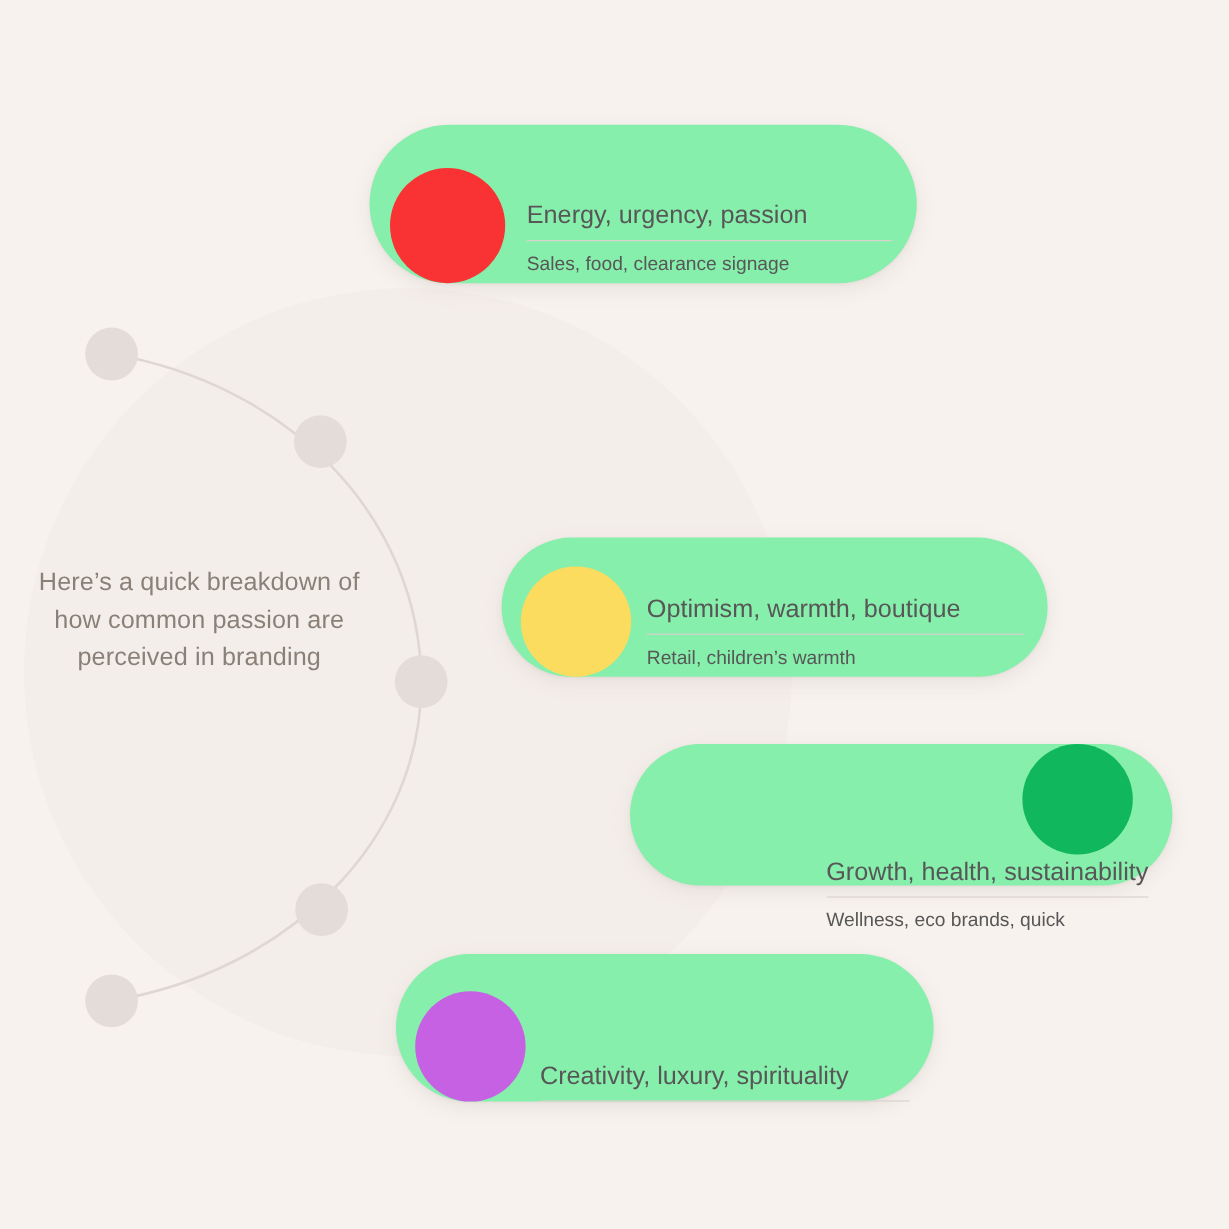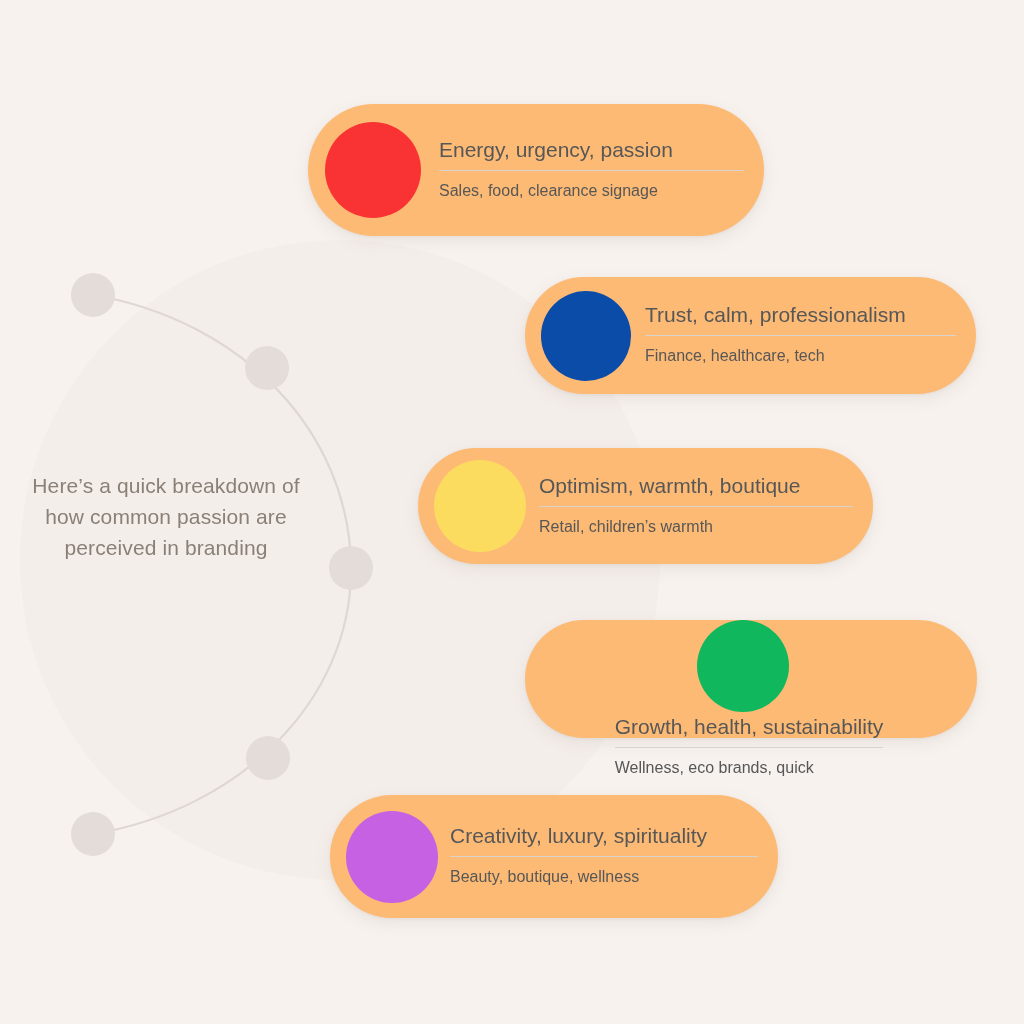--- a/index.html
+++ b/index.html
@@ -57,22 +57,22 @@
     font-size: 21px;
     line-height: 31px;
     color: #8a8078;
     letter-spacing: .1px;
   }
 
   
   .card {
     position: absolute;
     display: flex;
-    align-items: center;
-    background: #fdba74;
+    align-items: flex-end;
+    background: #86efac;
     border-radius: 999px;
     box-shadow:
       0 5px 16px rgba(150, 130, 120, .13),
       0 1px 3px rgba(150, 130, 120, .10);
     box-sizing: border-box;
   }
   .swatch {
     flex: 0 0 auto;
     border-radius: 50%;
   }
@@ -133,27 +133,20 @@
   <div class="caption" style="color: rgb(138, 128, 120);">Here’s a quick breakdown of how common passion are perceived in branding</div>
 
   <div class="card" id="card-red">
     <div class="swatch" style="background: rgb(249, 51, 51);"></div>
     <div class="card-text">
       <div class="line-primary">Energy, urgency, passion</div>
       <div class="line-secondary wrap">Sales, food, clearance signage</div>
     </div>
   </div>
 
-  <div class="card" id="card-blue">
-    <div class="swatch" style="background: rgb(11, 76, 169);"></div>
-    <div class="card-text">
-      <div class="line-primary">Trust, calm, professionalism</div>
-      <div class="line-secondary nowrap">Finance, healthcare, tech</div>
-    </div>
-  </div>
 
   <div class="card" id="card-yellow">
     <div class="swatch" style="background: rgb(251, 220, 94);"></div>
     <div class="card-text">
       <div class="line-primary">Optimism, warmth, boutique</div>
       <div class="line-secondary nowrap">Retail, children’s warmth</div>
     </div>
   </div>
 
   <div class="card" id="card-green">
@@ -161,17 +154,16 @@
     <div class="card-text">
       <div class="line-primary">Growth, health, sustainability</div>
       <div class="line-secondary nowrap">Wellness, eco brands, quick</div>
     </div>
   </div>
 
   <div class="card" id="card-purple">
     <div class="swatch" style="background: rgb(198, 97, 228);"></div>
     <div class="card-text">
       <div class="line-primary">Creativity, luxury, spirituality</div>
-      <div class="line-secondary nowrap">Beauty, boutique, wellness</div>
     </div>
   </div>
 
 </div>
 
 </body></html>

